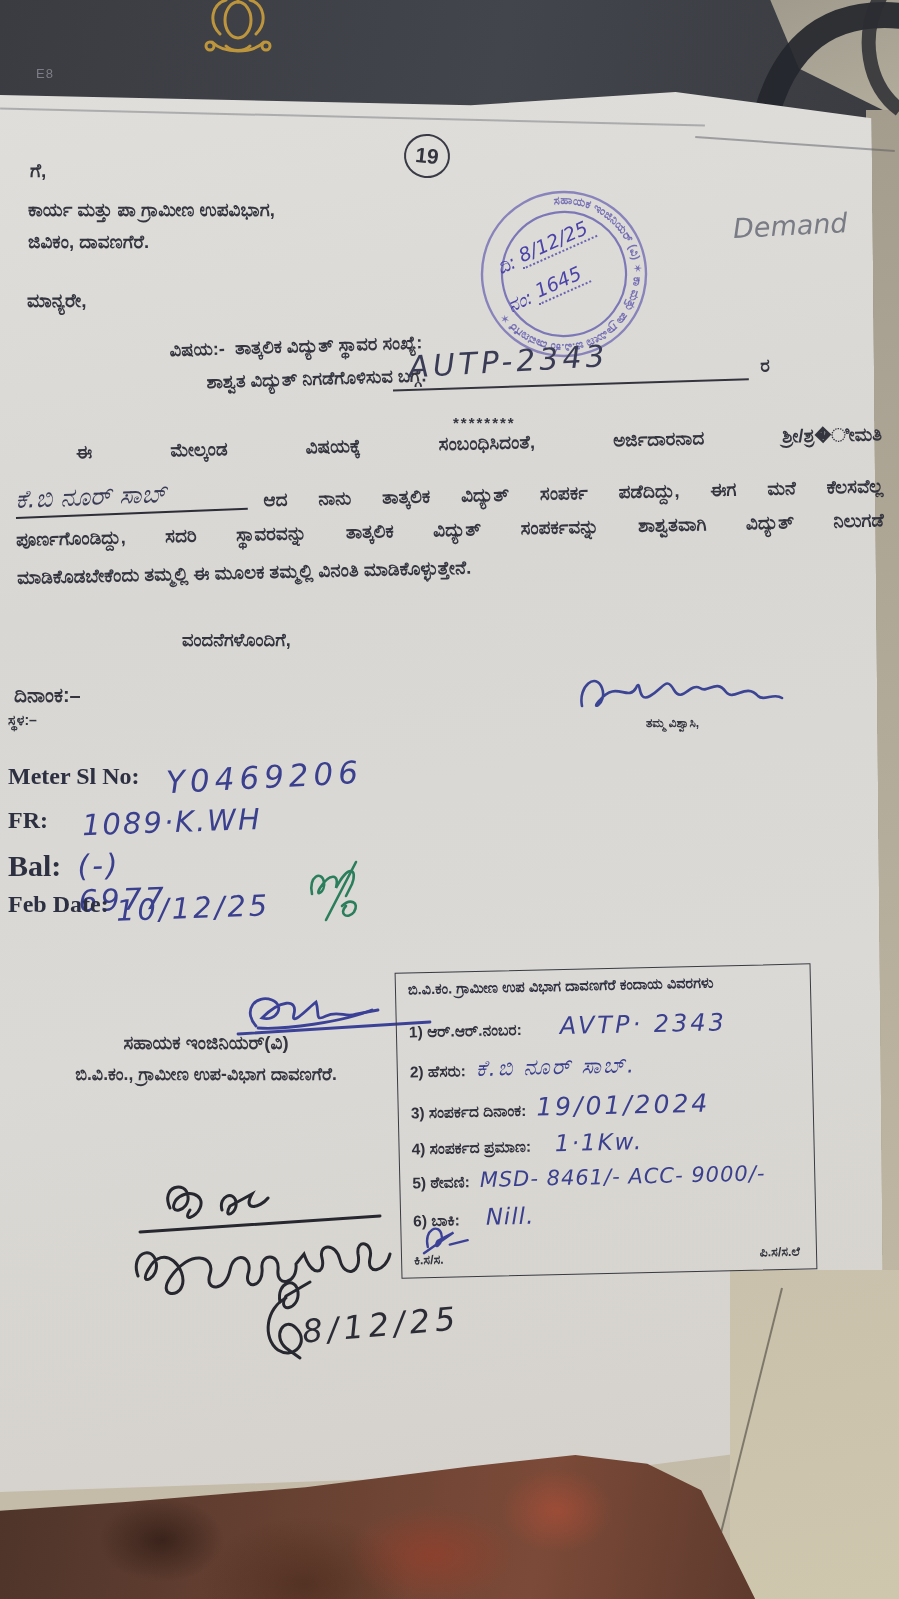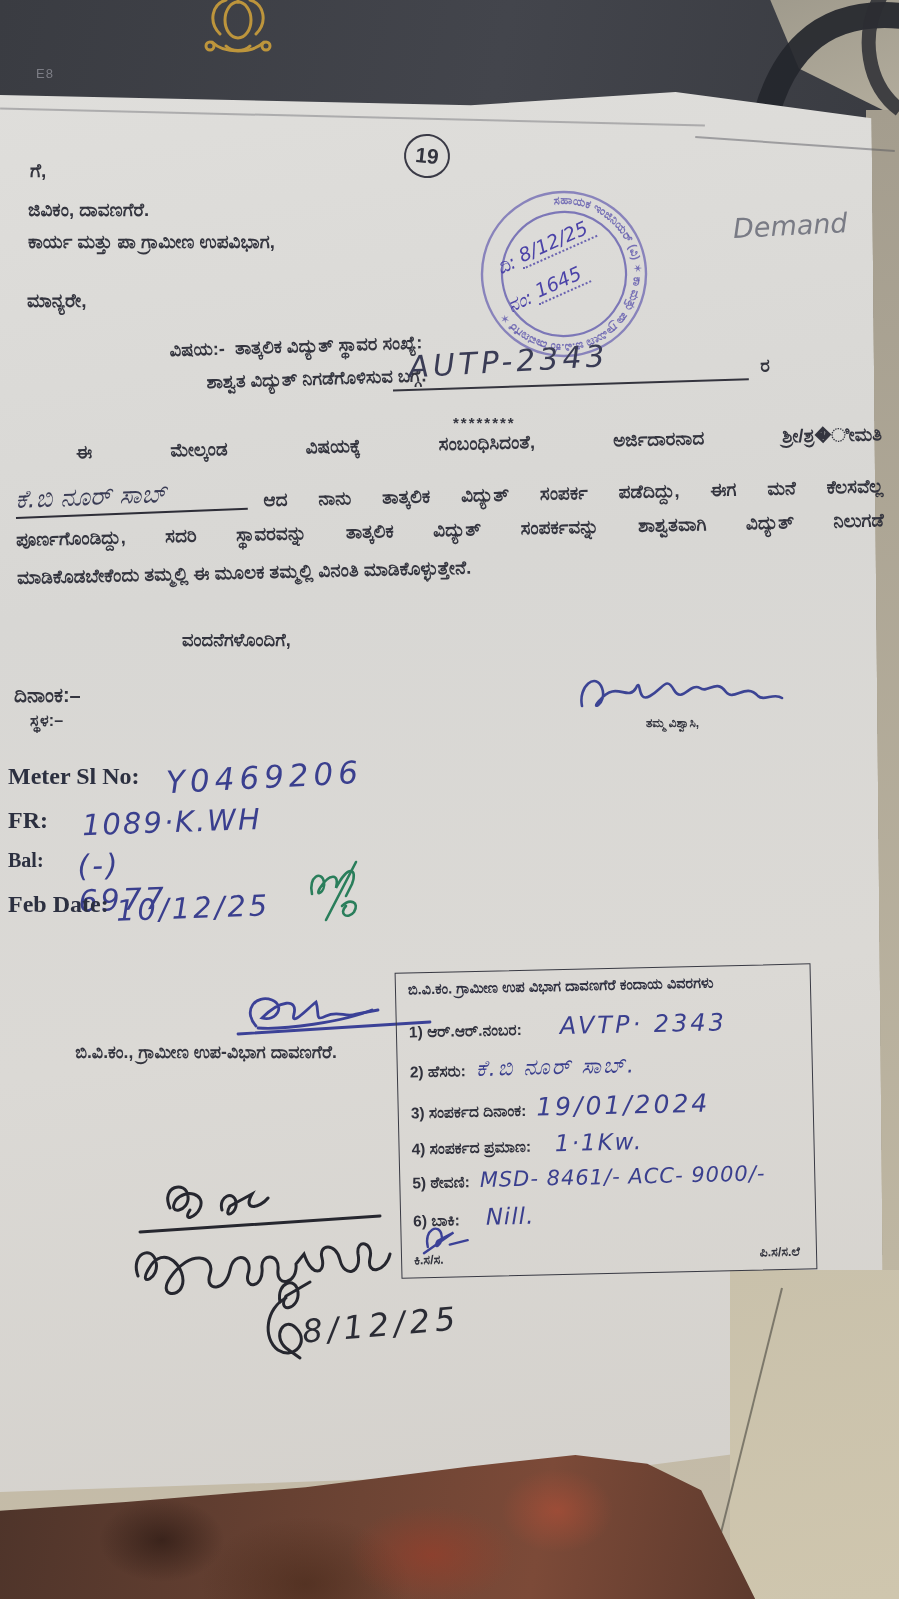--- a/index.html
+++ b/index.html
@@ -79,22 +79,22 @@
   <div class="abs bg-bottom-right"></div>
   <div class="abs br-edge"></div>
   <div class="abs bg-bottom-desk"></div>
 
   <div class="abs page-circle" style="left:404px;top:134px;">
     <span>19</span>
   </div>
 
   <div class="abs print" style="left:30px;top:160px;font-size:19px;">ಗೆ,</div>
   <div class="abs print" style="left:28px;top:194px;font-size:18.5px;line-height:32px;">
+    <div>ಕಾರ್ಯ ಮತ್ತು ಪಾ ಗ್ರಾಮೀಣ ಉಪವಿಭಾಗ,</div>
     <div>ಜಿವಿಕಂ, ದಾವಣಗೆರೆ.</div>
-    <div>ಕಾರ್ಯ ಮತ್ತು ಪಾ ಗ್ರಾಮೀಣ ಉಪವಿಭಾಗ,</div>
   </div>
   <div class="abs print" style="left:27px;top:290px;font-size:19px;">ಮಾನ್ಯರೇ,</div>
 
   <div class="abs" style="left:478px;top:188px;width:172px;height:172px;transform:rotate(-8deg);">
     <svg width="172" height="172" viewBox="0 0 172 172">
       <circle cx="86" cy="86" r="82" fill="none" stroke="rgba(92,85,172,.65)" stroke-width="2.4"></circle>
       <circle cx="86" cy="86" r="62" fill="none" stroke="rgba(92,85,172,.75)" stroke-width="2.2"></circle>
       <defs>
           <path id="ringpath" d="M86,16 a70,70 0 1,1 -0.1,0"></path>
         </defs>
@@ -135,38 +135,38 @@
       <span class="hand hand-dark" style="font-size:25px;min-width:232px;border-bottom:2.6px solid #2e2e38;padding-bottom:2px;transform:rotate(-1deg);">ಕೆ.ಬಿ ನೂರ್ ಸಾಬ್</span>
       <span class="bline" style="position:static;flex:1;">ಆದ ನಾನು ತಾತ್ಕಲಿಕ ವಿದ್ಯುತ್ ಸಂಪರ್ಕ ಪಡೆದಿದ್ದು, ಈಗ ಮನೆ ಕೆಲಸವೆಲ್ಲ</span>
     </div>
     <div class="bline" style="top:86px;">ಪೂರ್ಣಗೊಂಡಿದ್ದು, ಸದರಿ ಸ್ಥಾವರವನ್ನು ತಾತ್ಕಲಿಕ ವಿದ್ಯುತ್ ಸಂಪರ್ಕವನ್ನು ಶಾಶ್ವತವಾಗಿ ವಿದ್ಯುತ್ ನಿಲುಗಡೆ</div>
     <div class="bline" style="top:124px;text-align-last:left;">ಮಾಡಿಕೊಡಬೇಕೆಂದು ತಮ್ಮಲ್ಲಿ ಈ ಮೂಲಕ ತಮ್ಮಲ್ಲಿ ವಿನಂತಿ ಮಾಡಿಕೊಳ್ಳುತ್ತೇನೆ.</div>
   </div>
 
   <div class="abs print" style="left:182px;top:630px;font-size:18px;">ವಂದನೆಗಳೊಂದಿಗೆ,</div>
 
   <div class="abs print" style="left:14px;top:684px;font-size:20px;">ದಿನಾಂಕ:–</div>
-  <div class="abs print" style="left:30px;top:712px;font-size:16px;">ಸ್ಥಳ:–</div>
+  <div class="abs print" style="left:8px;top:712px;font-size:14px;">ಸ್ಥಳ:–</div>
 
   <svg class="abs" style="left:572px;top:658px;" width="215" height="72" viewBox="0 0 215 72">
     <path d="M10 48 C6 28 24 14 30 30 C36 46 16 54 28 42 C44 22 56 44 64 30 C70 18 64 46 78 38 C92 30 94 18 102 32 C110 46 118 24 128 30 C136 36 144 20 154 34 C162 44 174 24 186 38 C192 44 202 34 210 40" fill="none" stroke="#3c4494" stroke-width="2.6" stroke-linecap="round"></path>
   </svg>
   <div class="abs print" style="left:646px;top:716px;font-size:12px;">ತಮ್ಮ ವಿಶ್ವಾಸಿ,</div>
 
   <div class="abs" style="left:8px;top:763px;">
     <div style="position:relative;height:44px;">
       <span class="serif" style="font-size:24px;">Meter Sl No:</span>
       <span class="hand abs" style="left:158px;top:-4px;font-size:31px;letter-spacing:5px;transform:rotate(-3deg);">Y0469206</span>
     </div>
     <div style="position:relative;height:42px;">
       <span class="serif" style="font-size:24px;">FR:</span>
       <span class="hand abs" style="left:74px;top:-2px;font-size:29px;letter-spacing:2px;transform:rotate(-2deg);">1089·K.WH</span>
     </div>
     <div style="position:relative;height:42px;">
-      <span class="serif" style="font-size:20px;">Bal:</span>
+      <span class="serif" style="font-size:30px;">Bal:</span>
       <span class="hand abs" style="left:70px;top:-2px;font-size:30px;letter-spacing:3px;transform:rotate(-2deg);">(-) 6977</span>
     </div>
     <div style="position:relative;height:42px;">
       <span class="serif" style="font-size:24px;">Feb Date:</span>
       <span class="hand abs" style="left:108px;top:0px;font-size:29px;letter-spacing:3px;transform:rotate(-2deg);">10/12/25</span>
     </div>
   </div>
 
   <svg class="abs" style="left:296px;top:848px;" width="82" height="78" viewBox="0 0 82 78">
     <g fill="none" stroke="#2a7e5b" stroke-width="2.6" stroke-linecap="round">
@@ -177,20 +177,21 @@
   </svg>
 
   <svg class="abs" style="left:222px;top:988px;" width="218" height="60" viewBox="0 0 218 60">
     <g fill="none" stroke="#3b4197" stroke-width="2.8" stroke-linecap="round">
       <path d="M34 38 C20 22 34 6 50 12 C64 18 54 34 40 30 C58 12 76 10 72 26 C68 40 86 20 94 14 C98 26 92 34 104 28 C116 22 124 30 134 26 L156 22"></path>
       <path d="M150 22 C120 34 62 42 36 40"></path>
       <path d="M16 46 L208 34"></path>
     </g>
   </svg>
   <div class="abs" style="left:6px;top:1032px;width:400px;text-align:center;">
+    <div class="print" style="font-size:18.5px;">ಸಹಾಯಕ ಇಂಜಿನಿಯರ್(ವಿ)</div>
     <div class="print" style="font-size:17.5px;margin-top:10px;">ಬಿ.ವಿ.ಕಂ., ಗ್ರಾಮೀಣ ಉಪ-ವಿಭಾಗ ದಾವಣಗೆರೆ.</div>
   </div>
 
   <div class="abs" style="left:398px;top:968px;width:414px;height:304px;border:1.8px solid #393a44;transform:rotate(-1.3deg);">
     <div class="abs" style="left:12px;top:8px;right:10px;font-size:14.5px;font-weight:700;color:#2f3040;">ಬಿ.ವಿ.ಕಂ. ಗ್ರಾಮೀಣ ಉಪ ವಿಭಾಗ ದಾವಣಗೆರೆ ಕಂದಾಯ ವಿವರಗಳು</div>
     <div class="rev-row" style="top:42px;">
       <span class="rev-label">1) ಆರ್.ಆರ್.ನಂಬರ:</span>
       <span class="hand" style="font-size:24px;letter-spacing:3px;margin-left:28px;">AVTP· 2343</span>
     </div>
     <div class="rev-row" style="top:84px;">

